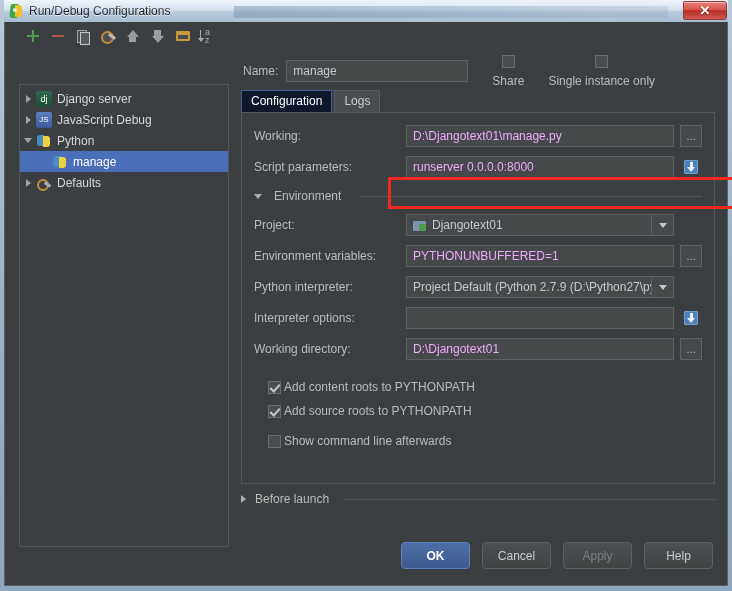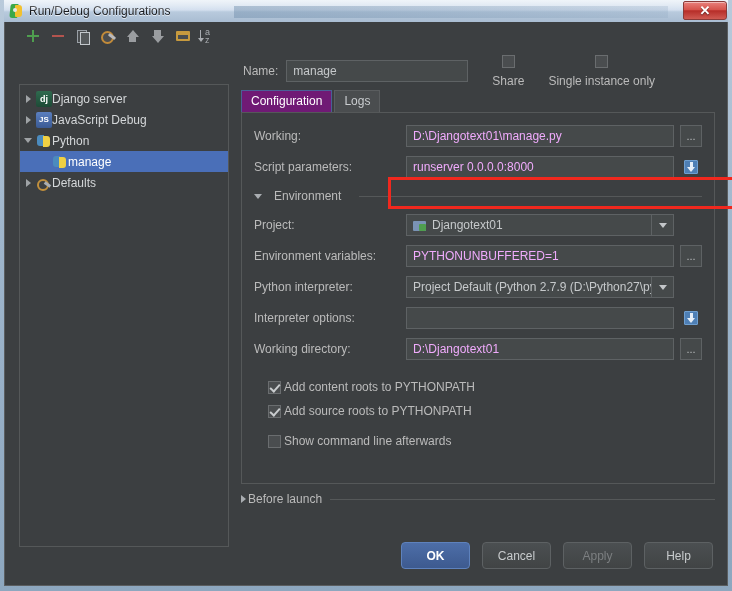--- a/index.html
+++ b/index.html
@@ -196,22 +196,22 @@
   }
   .twisty.closed::before {
     content: ""; border-left: 5px solid #9fa3a6;
     border-top: 4px solid transparent; border-bottom: 4px solid transparent;
   }
   .twisty.open::before {
     content: ""; border-top: 5px solid #9fa3a6;
     border-left: 4px solid transparent; border-right: 4px solid transparent;
   }
   .titem-ico {
-    width: 16px; height: 16px; flex: 0 0 16px; 
-    position: relative; font-size: 9px; font-weight: bold;
+    width: 16px; height: 16px; flex: 0 0 16px; margin-right: 5px;
+    position: relative; font-size: 9px; font-weight: normal;
     display: flex; align-items: center; justify-content: center;
     color: #fff; border-radius: 2px;
   }
   .ico-dj { background: linear-gradient(to bottom,#2f6b4f,#1d4a36); }
   .ico-di { background: linear-gradient(to bottom,#2f6b4f,#1d4a36); }
   .ico-js { background: linear-gradient(to bottom,#5b7fbf,#3a5a94); font-size: 8px; }
   .ico-py { background: transparent; }
   .ico-py::before {
     content: ""; position: absolute; left: 1px; top: 2px; width: 7px; height: 11px;
     background: #4b8bbe; border-radius: 3px 0 0 3px;
@@ -235,21 +235,21 @@
     position: absolute; left: 236px; top: 68px; right: 12px; bottom: 8px;
   }
   
   #tabs { display: flex; align-items: flex-end; height: 22px; }
   .tab {
     font-size: 12px; padding: 3px 9px 4px 9px;
     color: #c9cccf; background: #4a4d4f;
     border: 1px solid #5a5d5f; border-bottom: none;
     margin-right: 2px;
   }
-  .tab.active { background: #701a75; color: #ffffff; border-color: #4a5f96; }
+  .tab.active { background: #0f172a; color: #ffffff; border-color: #4a5f96; }
 
   #config-panel {
     position: absolute; left: 0; top: 22px; right: 0; height: 372px;
     border: 1px solid #555859; background: #3c3f41;
     padding: 10px 12px 0 12px;
   }
   .frow { display: flex; align-items: center; height: 26px; margin-bottom: 5px; }
   .frow .lbl { width: 152px; flex: 0 0 152px; }
   .field {
     flex: 1; height: 22px; background: #45494a;
@@ -322,21 +322,21 @@
   
   .redbox {
     position: absolute; border: 3px solid #f0281e;
     pointer-events: none; z-index: 40;
   }
   #redbox-params { left: 146px; top: 64px; width: 420px; height: 32px; }
 
   
   #before-launch {
     position: absolute; left: 0; top: 402px; right: 0;
-    display: flex; align-items: center; gap: 2px;
+    display: flex; align-items: center; gap: 9px;
   }
   #before-launch .tw {
     border-left: 5px solid #a9adb1; border-top: 4px solid transparent; border-bottom: 4px solid transparent;
   }
 
   
   #btnbar {
     position: absolute; right: 2px; bottom: 8px;
     display: flex; gap: 12px;
   }

